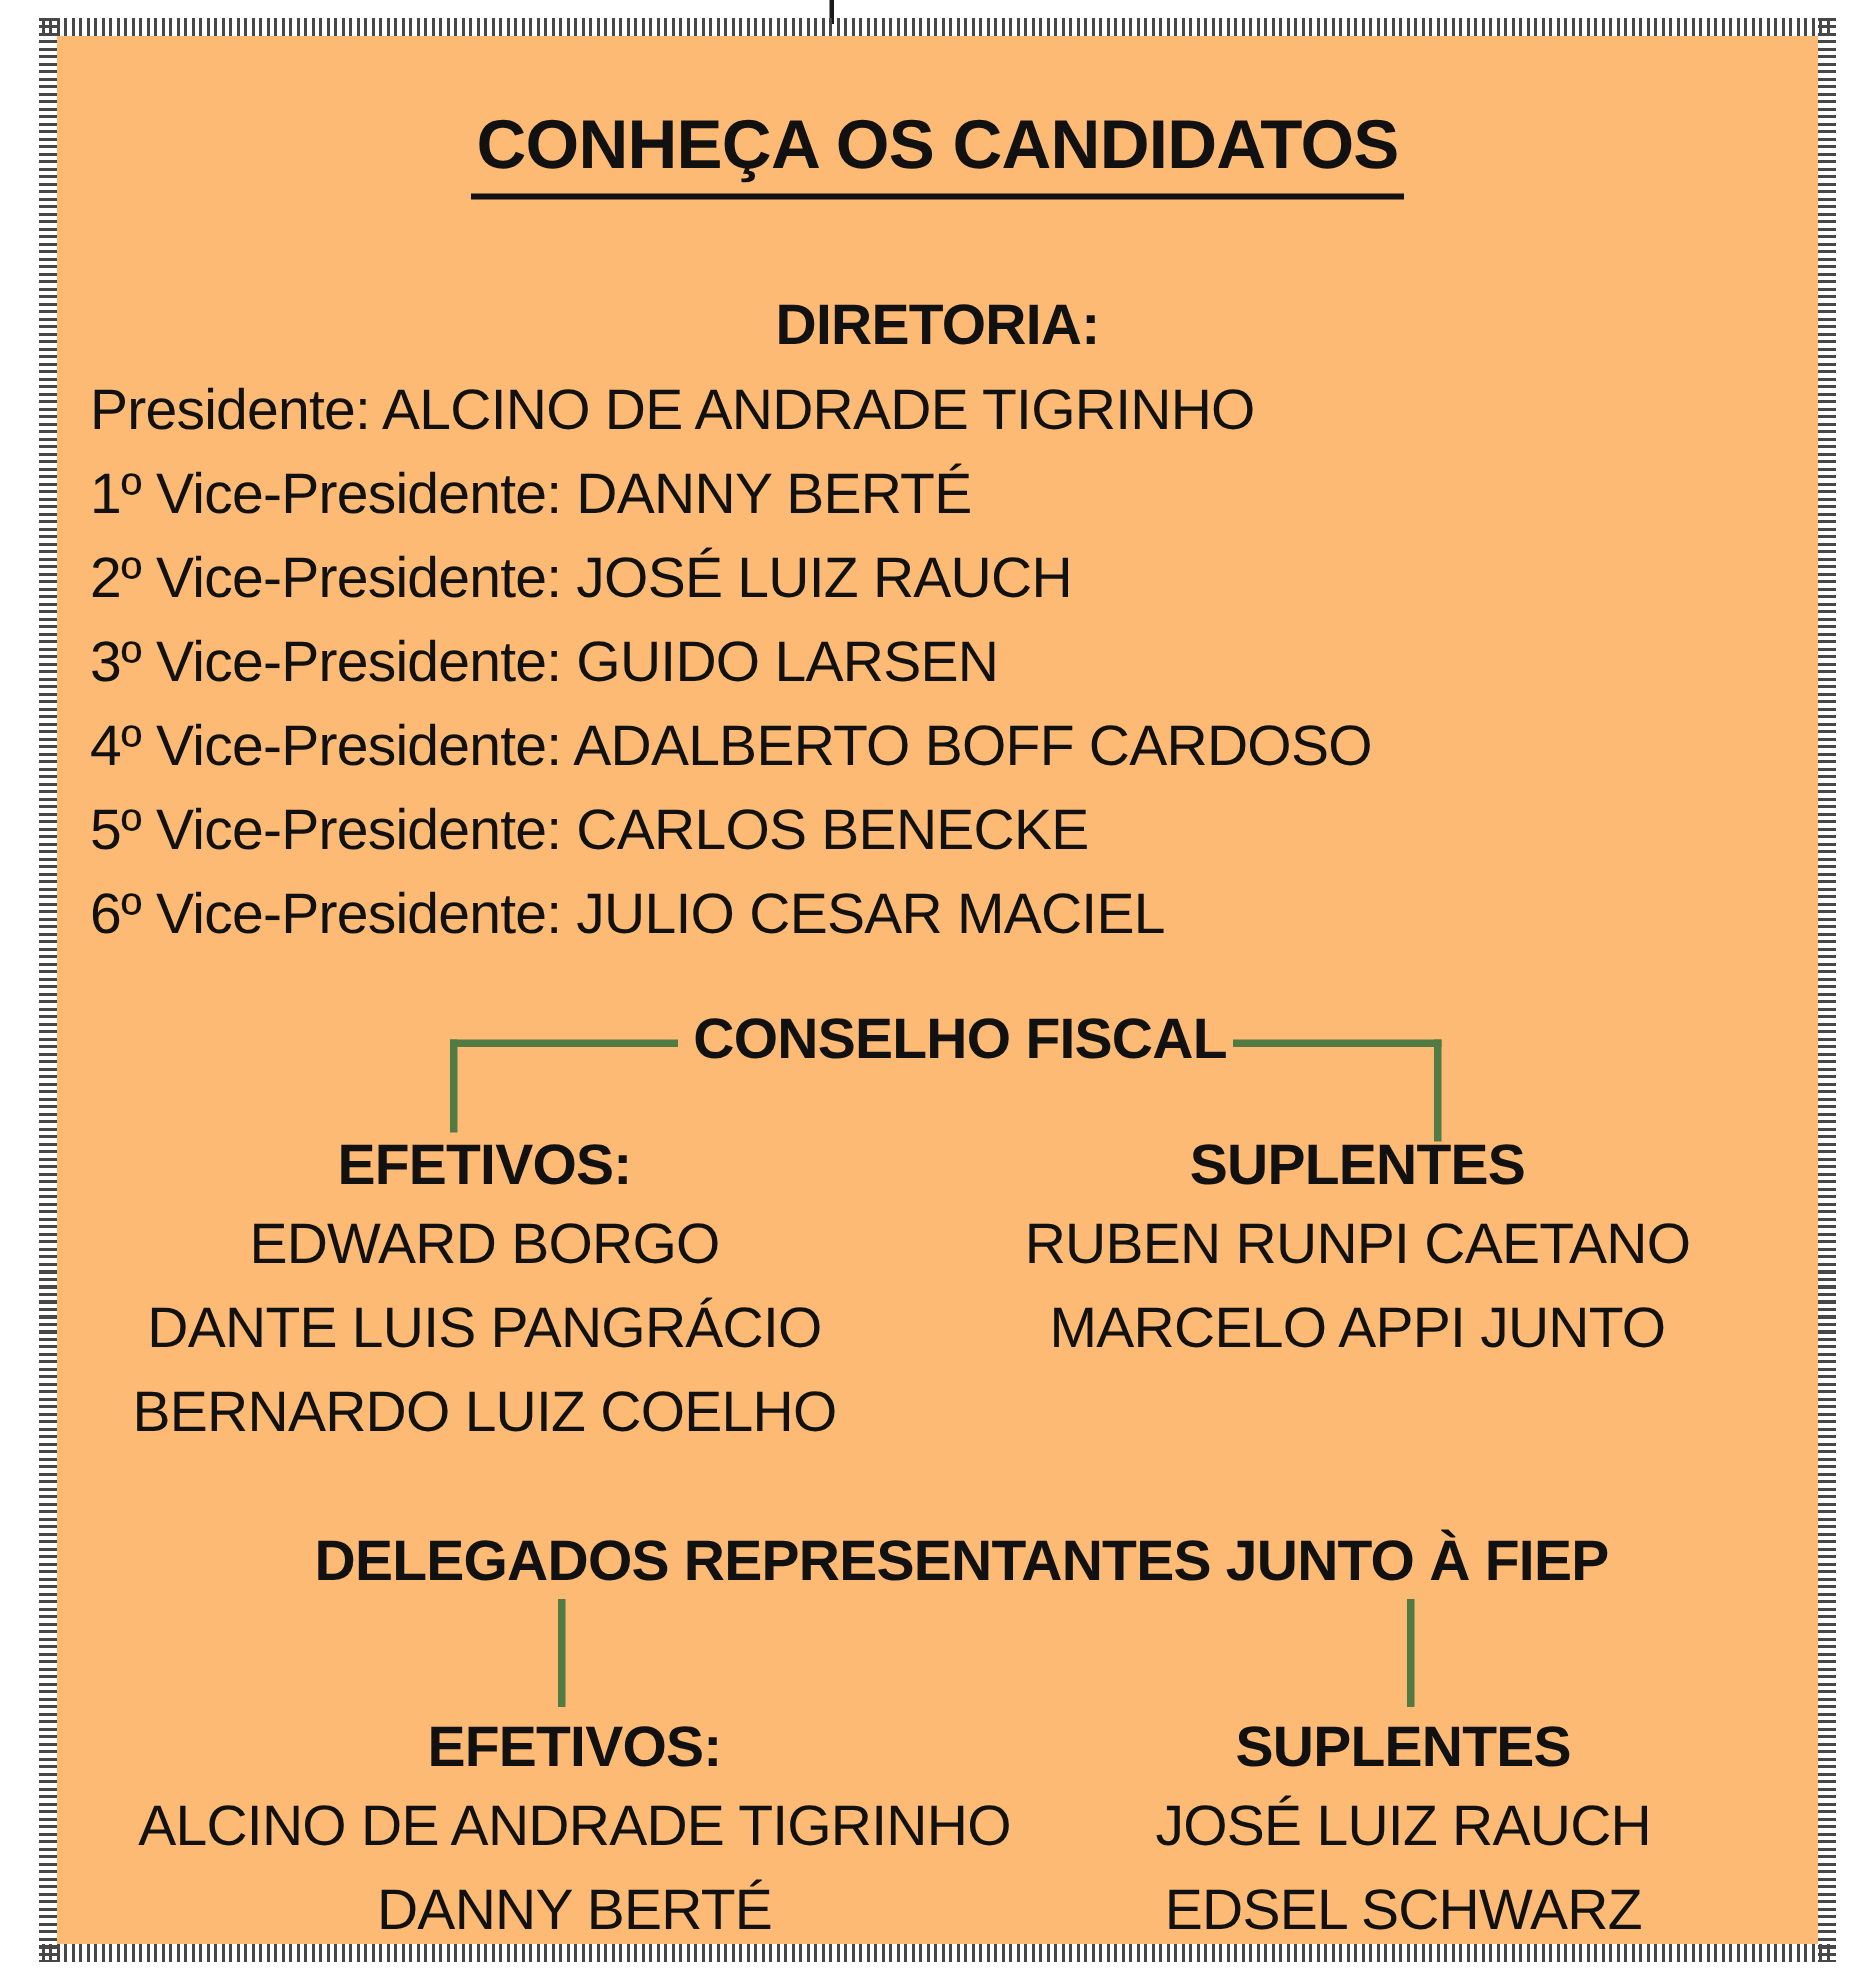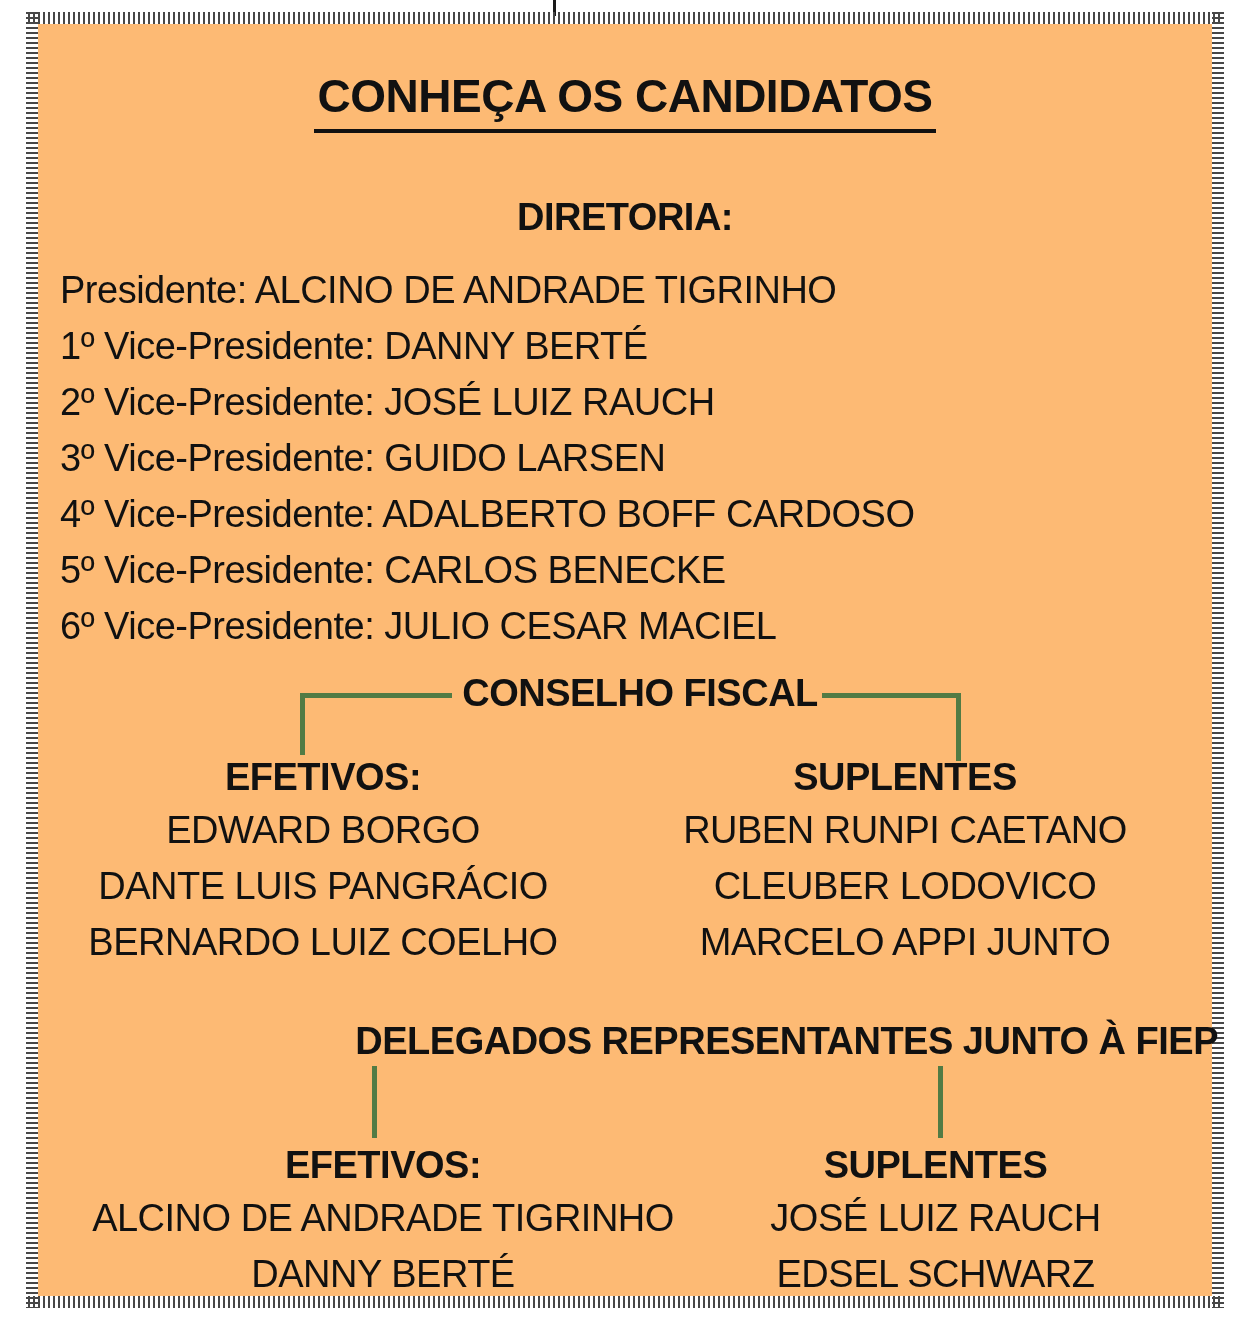--- a/index.html
+++ b/index.html
@@ -34,38 +34,38 @@
     font-size:46px;font-weight:bold;line-height:56px;letter-spacing:-0.5px;
   }
   .page-title .underlined{display:inline-block;border-bottom:4px solid #111;padding:0 4px 5px 4px;}
 
   .section-heading{
     width:100%;text-align:center;font-size:38px;font-weight:bold;line-height:46px;letter-spacing:-0.5px;
   }
   .diretoria-heading{left:0;top:170px;}
   .roster{
     left:22px;top:222px;width:1130px;
-    font-size:38px;line-height:56px;letter-spacing:-0.5px;margin-top:16px;
+    font-size:38px;line-height:56px;letter-spacing:-0.5px;
   }
 
   .cf-heading{left:0;top:646px;padding-left:15px;}
   .connector{background:#527B44;}
   .cf-left-h{left:262px;top:669px;width:152px;height:5px;}
   .cf-left-v{left:262px;top:669px;width:5px;height:62px;}
   .cf-right-h{left:784px;top:669px;width:139px;height:5px;}
   .cf-right-v{left:918px;top:669px;width:5px;height:68px;}
 
   .col{text-align:center;font-size:38px;letter-spacing:-0.5px;}
   .col .col-heading{font-weight:bold;line-height:50px;}
   .col .name{line-height:56px;}
 
   .cf-col-left{left:0;top:728px;width:570px;}
   .cf-col-right{left:577px;top:728px;width:580px;}
 
-  .del-heading{left:6px;top:994px;text-align:right;}
+  .del-heading{left:16px;top:994px;}
   .del-left-v{left:334px;top:1042px;width:5px;height:72px;}
   .del-right-v{left:900px;top:1042px;width:5px;height:72px;}
   .del-col-left{left:30px;top:1116px;width:630px;}
   .del-col-right{left:610px;top:1116px;width:575px;}
 </style>
 </head>
 <body>
 
 <div class="caret-artifact"></div>
 
@@ -102,21 +102,20 @@
   <div class="abs col cf-col-left">
     <div class="col-heading">EFETIVOS:</div>
     <div class="name">EDWARD BORGO</div>
     <div class="name">DANTE LUIS PANGRÁCIO</div>
     <div class="name">BERNARDO LUIZ COELHO</div>
   </div>
 
   <div class="abs col cf-col-right">
     <div class="col-heading">SUPLENTES</div>
     <div class="name">RUBEN RUNPI CAETANO</div>
-    <div class="name">CLEUBER LODOVICO</div>
     <div class="name">MARCELO APPI JUNTO</div>
   </div>
 
   <div class="abs section-heading del-heading">DELEGADOS REPRESENTANTES JUNTO À FIEP</div>
 
   <div class="abs connector del-left-v"></div>
   <div class="abs connector del-right-v"></div>
 
   <div class="abs col del-col-left">
     <div class="col-heading">EFETIVOS:</div>

